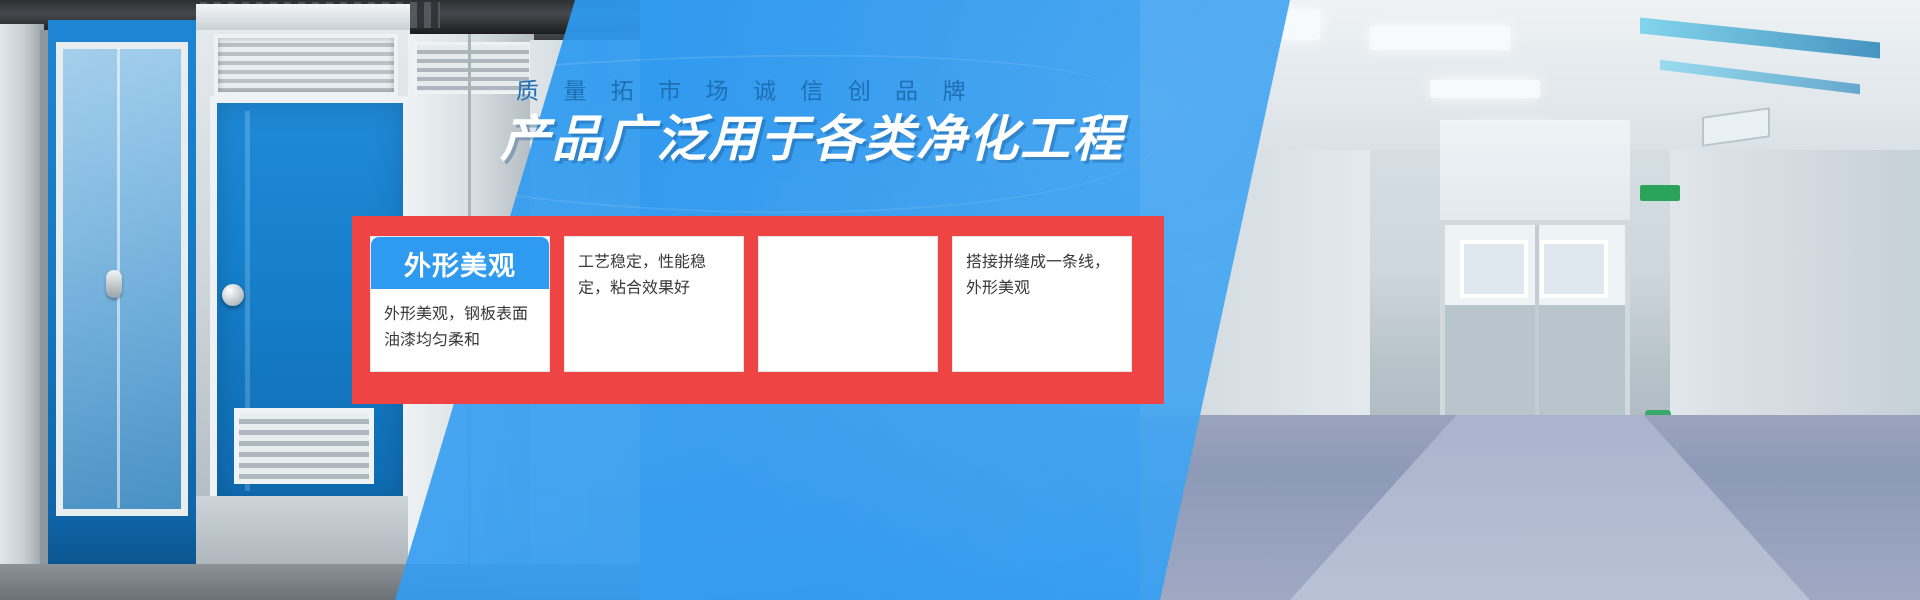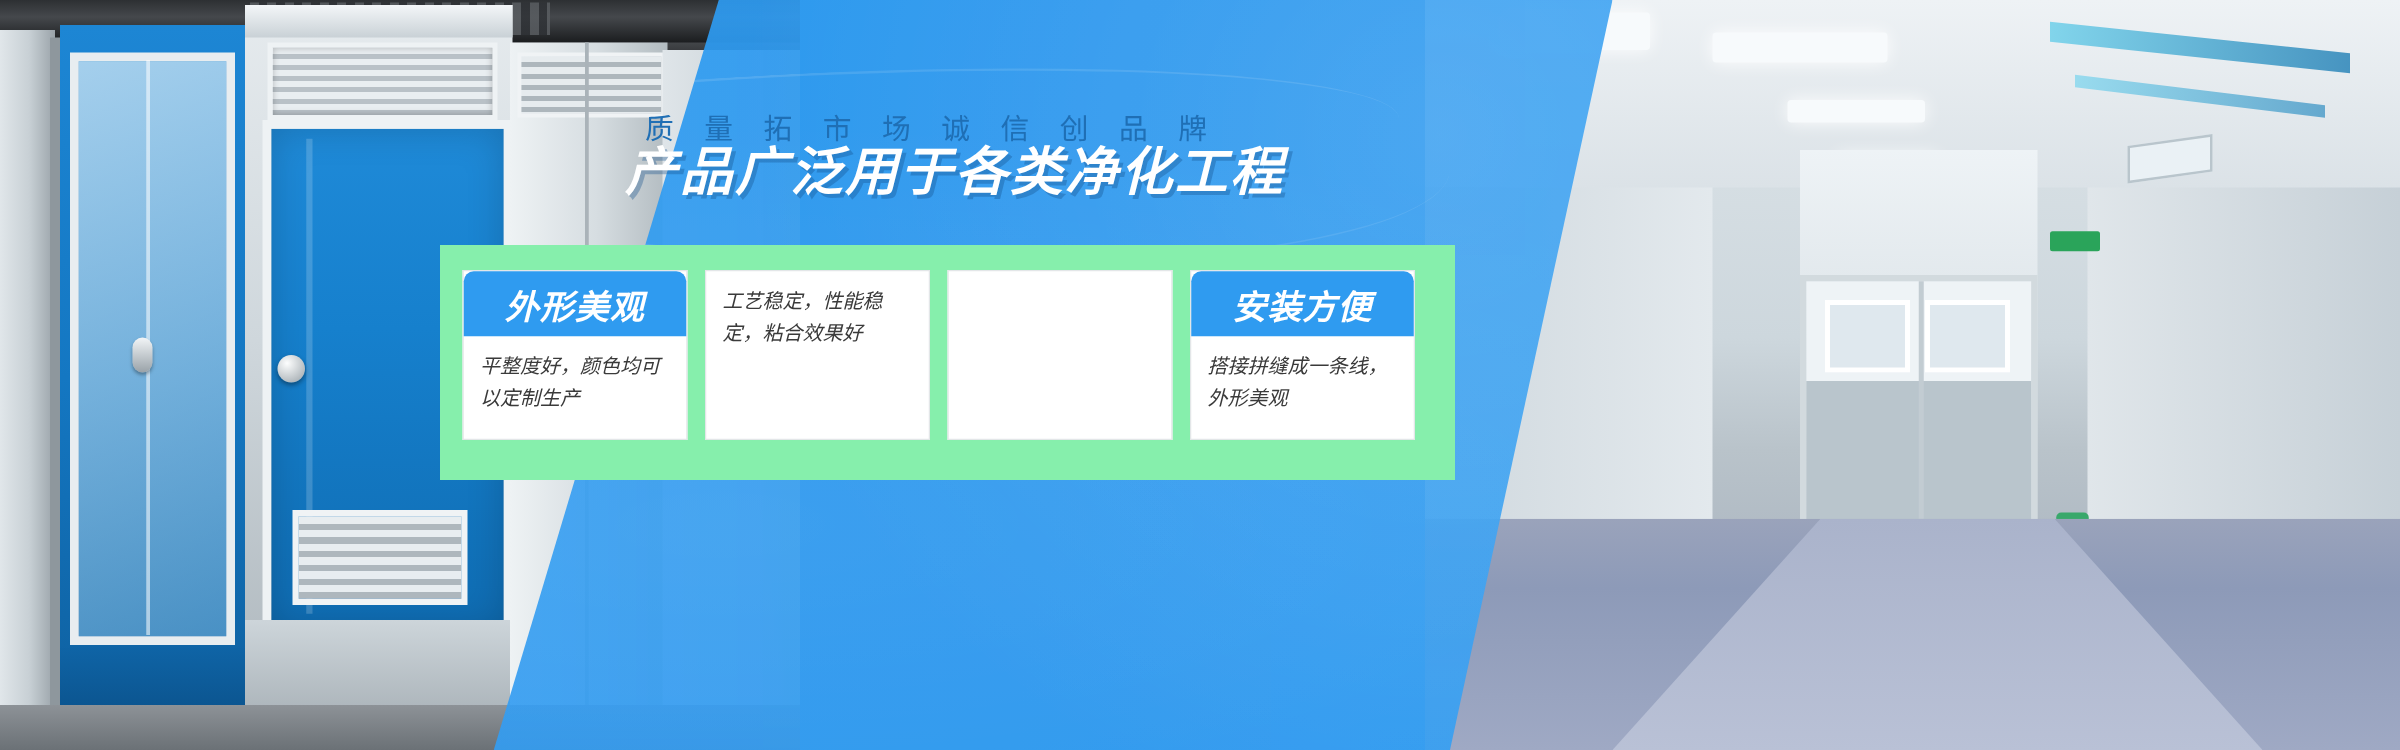--- a/index.html
+++ b/index.html
@@ -115,35 +115,33 @@
   .blue-panel .wave{position:absolute;left:120px;top:60px;width:1000px;height:120px;
     border-top:2px solid rgba(255,255,255,.12);border-radius:50%;transform:rotate(-3deg);}
   .blue-panel .wave2{position:absolute;left:260px;top:30px;width:900px;height:180px;
     border-bottom:2px solid rgba(255,255,255,.10);border-radius:50%;transform:rotate(2deg);}
 
   
   .subtitle{
     position:absolute;left:516px;top:72px;width:560px;
     font-size:23px;letter-spacing:9px;color:#1f6fb5;white-space:nowrap;
     font-family:"Liberation Sans","DejaVu Sans",sans-serif;
-    margin-top:12px;
   }
   .headline{
     position:absolute;left:500px;top:118px;white-space:nowrap;
-    font-size:42px;font-weight:bold;font-style:italic;color:#ffffff;
+    font-size:50px;font-weight:bold;font-style:italic;color:#ffffff;
     letter-spacing:2px;line-height:1;
     text-shadow:3px 3px 0 rgba(20,80,140,.35);
-    font-family:Liberation Serif, serif;
+    font-family:Liberation Mono, monospace;
   }
 
   
   .cards-wrap{
-    position:absolute;left:352px;top:196px;width:812px;height:188px;
-    background:#86efac;
-    font-style:italic;
+    position:absolute;left:352px;top:216px;width:812px;height:188px;
+    background:#ef4444;
   }
   .cards{position:absolute;left:18px;top:20px;display:flex;gap:14px;}
   .card{width:180px;background:#ffffff;border:1px solid #e3e6e8;box-sizing:border-box;}
   .card-head{
     height:52px;background:#2f9bf0;border-radius:8px 8px 0 0;
     display:flex;align-items:center;justify-content:center;
     color:#ffffff;font-size:27px;font-weight:bold;letter-spacing:1px;
   }
   .card-body{
     padding:12px 13px 14px 13px;min-height:82px;box-sizing:border-box;
@@ -210,31 +208,30 @@
   </div>
 
   <div class="subtitle">质 量 拓 市 场      诚 信 创 品 牌</div>
   <div class="headline">产品广泛用于各类净化工程</div>
 
   <div class="cards-wrap">
     <div class="cards">
 
       <div class="card">
         <div class="card-head">外形美观</div>
-        <div class="card-body">平整度好，颜色均可以定制生产</div>
+        <div class="card-body">外形美观，钢板表面油漆均匀柔和</div>
       </div>
 
       <div class="card">
         <div class="card-body">工艺稳定，性能稳定，粘合效果好</div>
       </div>
 
       <div class="card">
       </div>
 
       <div class="card">
-        <div class="card-head">安装方便</div>
         <div class="card-body">搭接拼缝成一条线，外形美观</div>
       </div>
 
     </div>
   </div>
 
 </div>
 
 </body></html>

